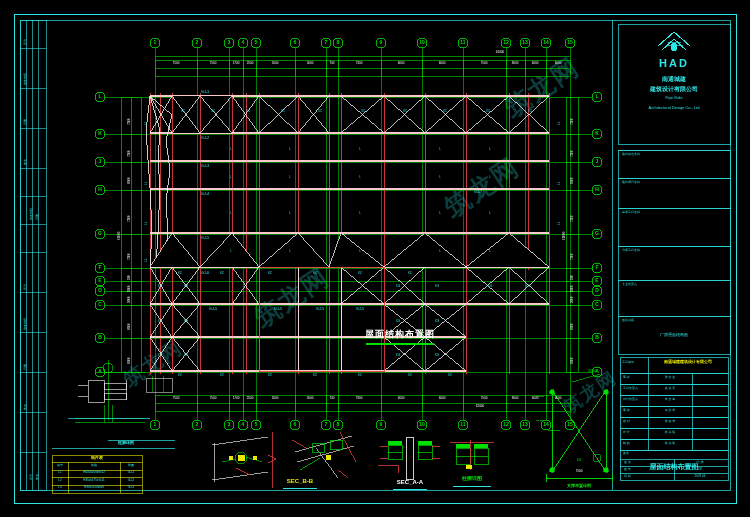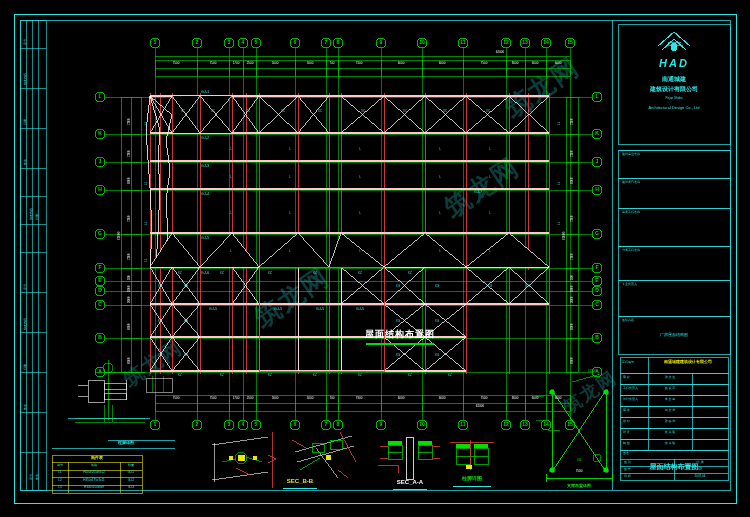--- a/index.html
+++ b/index.html
@@ -5,21 +5,21 @@
   html,body{margin:0;padding:0;background:#000;}
   body{width:750px;height:517px;overflow:hidden;
        font-family:"Liberation Sans","DejaVu Sans",sans-serif;}
   #stage{position:relative;width:750px;height:517px;background:#000;}
   svg{position:absolute;left:0;top:0;}
   .lbl{position:absolute;white-space:nowrap;line-height:1;}
   
   .cy{color:#2de6e6;} .gr{color:#00e000;} .wh{color:#ffffff;} .ye{color:#e8e800;}
   .t3{font-size:3px;} .t4{font-size:4px;} .t5{font-size:5px;}
   .t6{font-size:6px;} .t7{font-size:7px;}
-  .t9{font-size:9px;} .t11{font-size:11px;font-style:italic;}
+  .t9{font-size:9px;} .t11{font-size:11px;}
   .b{font-weight:bold;}
   .ctr{transform:translateX(-50%);}
   .vert{transform:rotate(-90deg);transform-origin:0 0;}
   .wm{position:absolute;color:#0d3c3c;font-size:26px;font-weight:bold;
       transform:rotate(-34deg);white-space:nowrap;letter-spacing:2px;}
 </style>
 </head>
 <body>
 
 <div id="stage">

